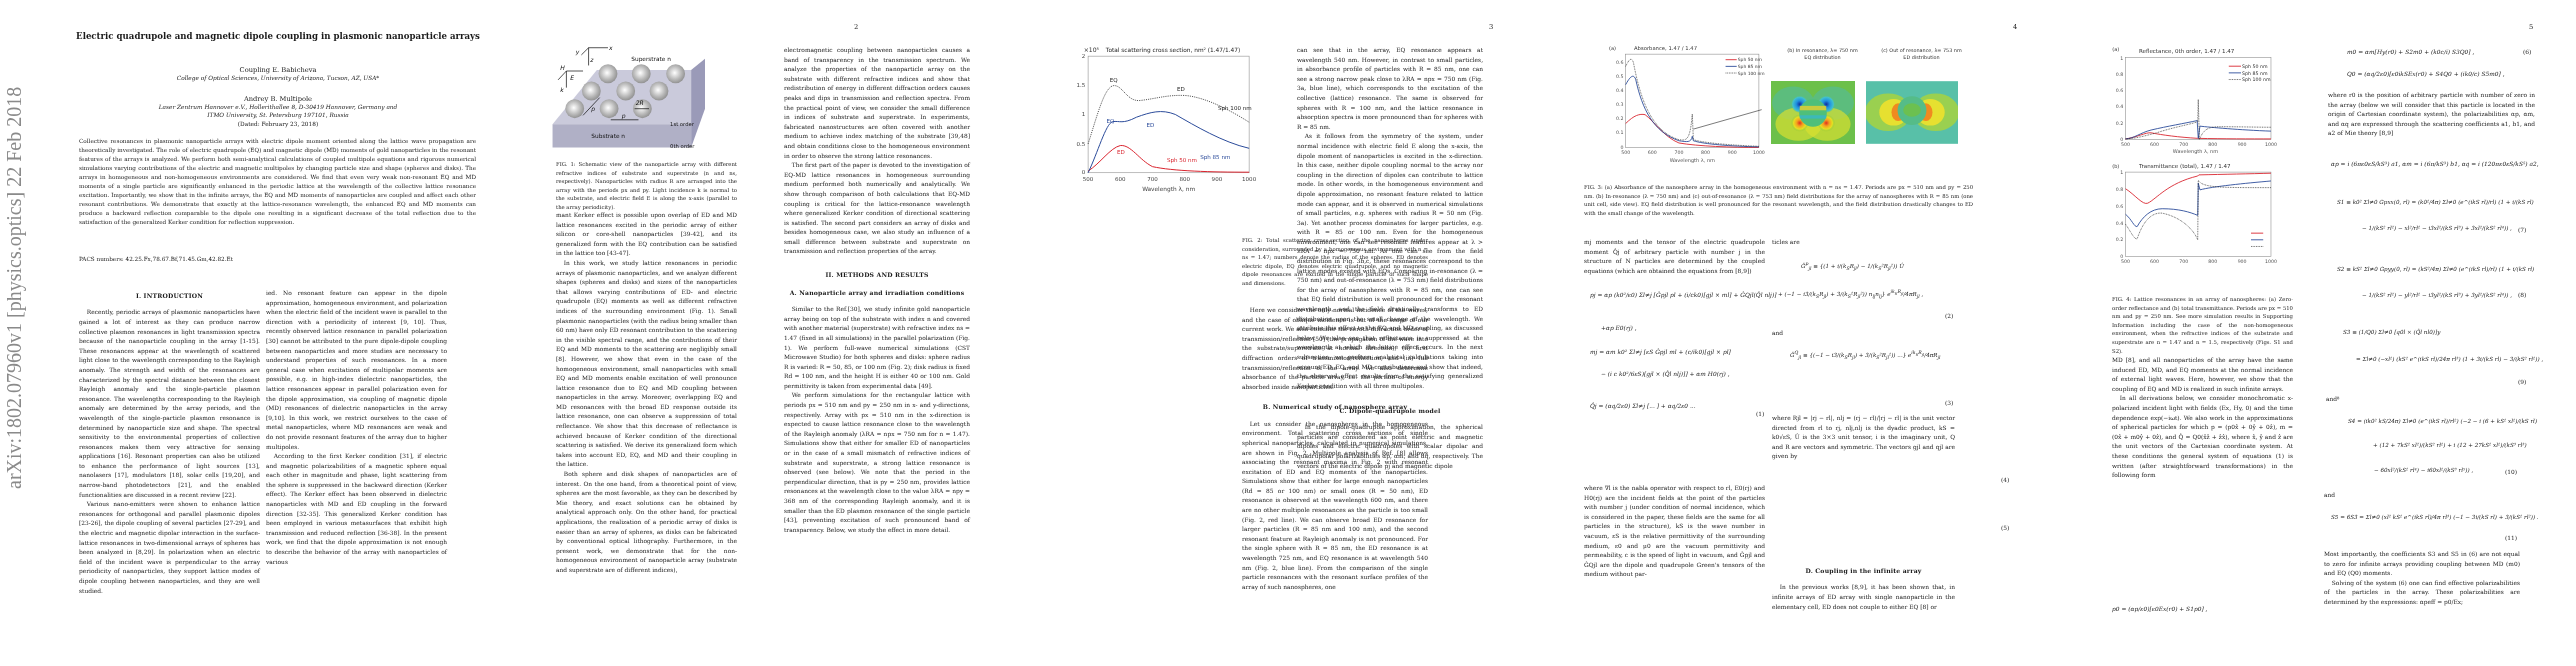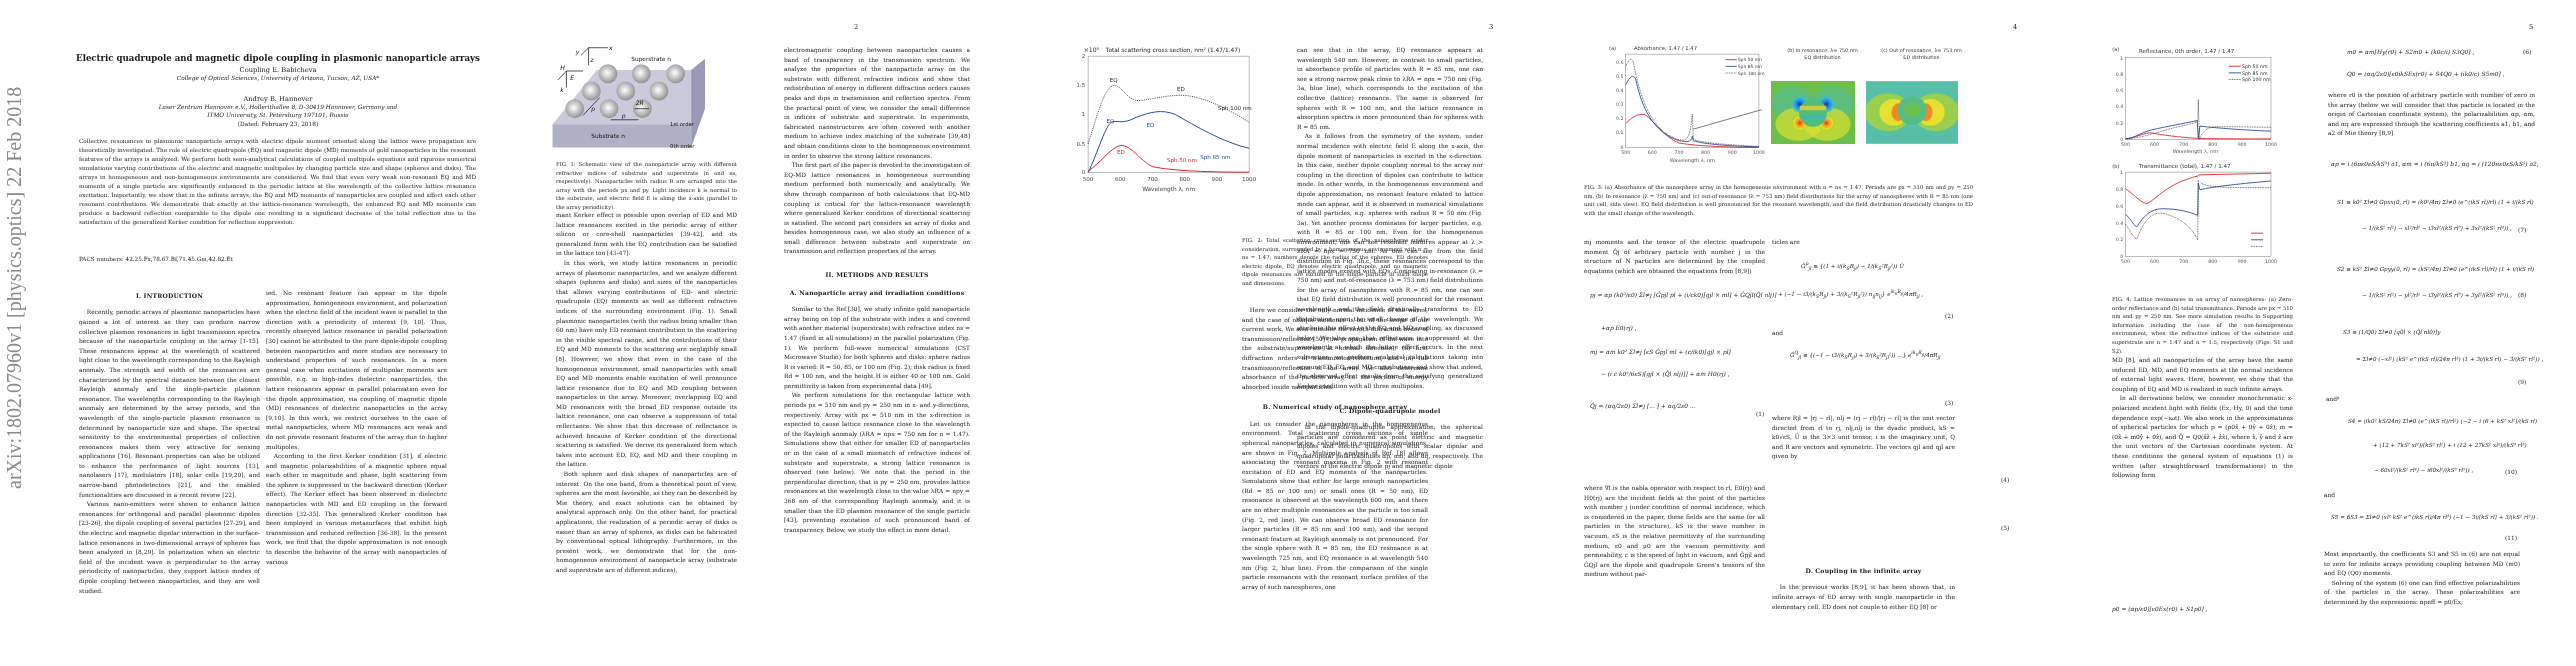--- a/index.html
+++ b/index.html
@@ -7,41 +7,41 @@
   .page{position:absolute;top:0;height:667px;width:511px;background:#fff;}
   .p1{left:0;width:556px;}
   .p2{left:556px;width:511px;}
   .pnum{position:absolute;top:23px;font-size:6.7px;}
   .col{position:absolute;font-size:5.9px;line-height:9.6px;text-align:justify;hyphens:auto;}
   .col p{margin:0;text-indent:7.8px;}
   .col p.noind{text-indent:0;}
   .sec{font-weight:bold;text-align:center;font-size:6.1px;margin:10px 0 7.8px 0;text-indent:0!important;letter-spacing:0.2px;}
   .arxiv{position:absolute;left:3.3px;top:89px;width:22px;height:400px;}
   .arxiv span{position:absolute;left:0;top:400px;transform-origin:0 0;transform:rotate(-90deg);font-family:"Liberation Serif",serif;font-size:20px;color:#8a8a8a;white-space:nowrap;}
-  .title{position:absolute;left:0;width:556px;top:53px;text-align:center;font-weight:bold;font-size:8.6px;}
+  .title{position:absolute;left:0;width:556px;top:31px;text-align:center;font-weight:bold;font-size:8.6px;}
   .author{position:absolute;left:0;width:556px;text-align:center;font-size:6.7px;}
   .aff{position:absolute;left:0;width:556px;text-align:center;font-size:5.8px;font-style:italic;}
   .abstract{position:absolute;left:79px;width:397px;top:137px;font-size:5.7px;line-height:9px;text-align:justify;}
   .pacs{position:absolute;left:79px;top:256px;font-size:5.7px;}
   .caption{position:absolute;font-size:5.3px;line-height:8.6px;text-align:justify;}
   .eq{font-style:italic;font-size:5.9px;white-space:nowrap;position:absolute;}
   .eqn{position:absolute;font-size:5.9px;}
   svg text{font-family:"DejaVu Sans","Liberation Sans",sans-serif;}
 </style>
 </head>
 <body>
 
 <div class="page p1">
   <div class="arxiv">
       <span>arXiv:1802.07960v1  [physics.optics]  22 Feb 2018</span>
     </div>
   <div class="title">Electric quadrupole and magnetic dipole coupling in plasmonic nanoparticle arrays</div>
   <div class="author" style="top:66px">Coupling E. Babicheva</div>
   <div class="aff" style="top:75px">College of Optical Sciences, University of Arizona, Tucson, AZ, USA*</div>
-  <div class="author" style="top:95px">Andrey B. Hannover</div>
+  <div class="author" style="top:95px">Andrey B. Multipole</div>
   <div class="aff" style="top:104px">Laser Zentrum Hannover e.V., Hollerithallee 8, D-30419 Hannover, Germany and</div>
   <div class="aff" style="top:112px">ITMO University, St.  Petersburg 197101, Russia</div>
   <div class="author" style="top:121px;font-size:5.8px">(Dated: February 23, 2018)</div>
   <div class="abstract">Collective resonances in plasmonic nanoparticle arrays with electric dipole moment oriented along the lattice wave propagation are theoretically investigated. The role of electric quadrupole (EQ) and magnetic dipole (MD) moments of gold nanoparticles in the resonant features of the arrays is analyzed. We perform both semi-analytical calculations of coupled multipole equations and rigorous numerical simulations varying contributions of the electric and magnetic multipoles by changing particle size and shape (spheres and disks). The arrays in homogeneous and non-homogeneous environments are considered. We find that even very weak non-resonant EQ and MD moments of a single particle are significantly enhanced in the periodic lattice at the wavelength of the collective lattice resonance excitation. Importantly, we show that in the infinite arrays, the EQ and MD moments of nanoparticles are coupled and affect each other resonant contributions. We demonstrate that exactly at the lattice-resonance wavelength, the enhanced EQ and MD moments can produce a backward reflection comparable to the dipole one resulting in a significant decrease of the total reflection due to the satisfaction of the generalized Kerker condition for reflection suppression.</div>
   <div class="pacs">PACS numbers: 42.25.Fx,78.67.Bf,71.45.Gm,42.82.Et</div>
 
   <div class="col" style="left:79px;top:281px;width:181px;">
     <div class="sec">I.   INTRODUCTION</div>
     <p>Recently, periodic arrays of plasmonic nanoparticles have gained a lot of interest as they can produce narrow collective plasmon resonances in light transmission spectra because of the nanoparticle coupling in the array [1-15]. These resonances appear at the wavelength of scattered light close to the wavelength corresponding to the Rayleigh anomaly. The strength and width of the resonances are characterized by the spectral distance between the closest Rayleigh anomaly and the single-particle plasmon resonance. The wavelengths corresponding to the Rayleigh anomaly are determined by the array periods, and the wavelength of the single-particle plasmon resonance is determined by nanoparticle size and shape. The spectral sensitivity to the environmental properties of collective resonances makes them very attractive for sensing applications [16]. Resonant properties can also be utilized to enhance the performance of light sources [13], nanolasers [17], modulators [18], solar cells [19,20], and narrow-band photodetectors [21], and the enabled functionalities are discussed in a recent review [22].</p>
     <p>Various nano-emitters were shown to enhance lattice resonances for orthogonal and parallel plasmonic dipoles [23-26], the dipole coupling of several particles [27-29], and the electric and magnetic dipolar interaction in the surface-lattice resonances in two-dimensional arrays of spheres has been analyzed in [8,29]. In polarization when an electric field of the incident wave is perpendicular to the array periodicity of nanoparticles, they support lattice modes of dipole coupling between nanoparticles, and they are well studied.</p>

